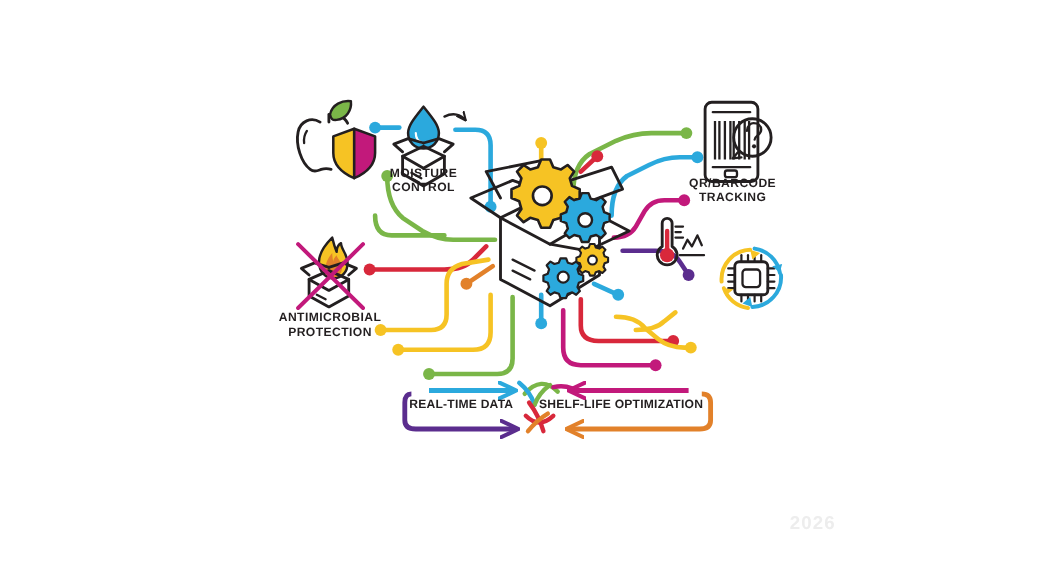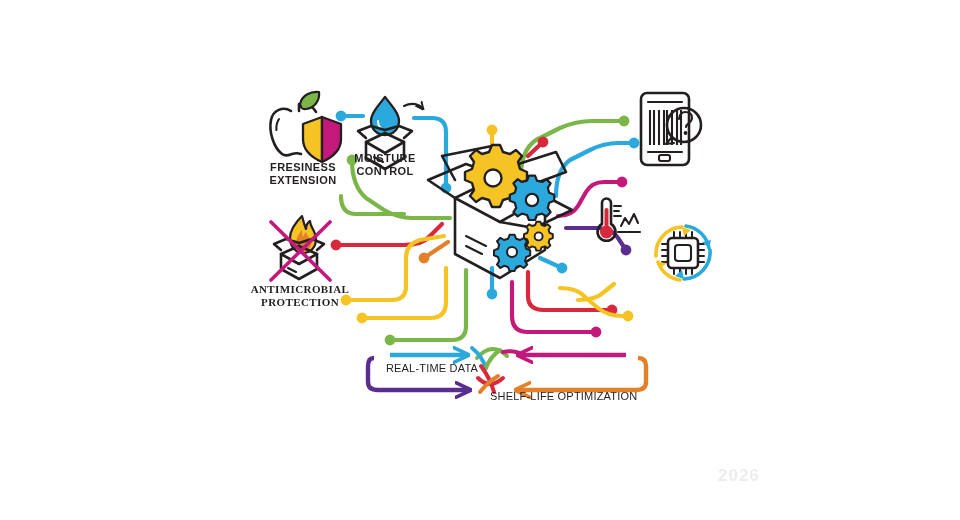--- a/index.html
+++ b/index.html
@@ -17,26 +17,26 @@
     font-weight:700;
     font-size:11px;
     letter-spacing:.4px;
     line-height:13px;
     color:#231f20;
     white-space:pre-line;
     user-select:none;
   }
   .flow-lbl{
     position:absolute;
-    font-weight:400;
+    font-weight:700;
     font-size:11px;
     letter-spacing:.2px;
     color:#231f20;
     white-space:nowrap;
-    text-align:center;
+    text-align:left;
   }
   #watermark{
     position:absolute;
     left:718px;top:466px;
     font-size:17px;
     font-weight:700;
     color:#ededed;
     letter-spacing:1px;
     user-select:none;
   }
@@ -307,30 +307,30 @@
       <path fill="none" stroke="#7ab648" stroke-width="4" stroke-linecap="round" d="M486,368 Q490,357 500,350"></path>
       <path fill="none" stroke="#c2197b" stroke-width="4" stroke-linecap="round" d="M503,352 Q512,350 520,353"></path>
 
       <path fill="none" stroke="#d8283b" stroke-width="4" stroke-linecap="round" d="M478,378 Q490,390 503,378"></path>
       <path fill="none" stroke="#d8283b" stroke-width="4" stroke-linecap="round" d="M481,366 Q490,378 494,392"></path>
       <path fill="none" stroke="#e2812a" stroke-width="4" stroke-linecap="round" d="M480,392 Q488,382 498,376"></path>
     </g>
 
   </svg>
 
-  <div class="lbl" style="left:243px;top:161px;width:120px;">FRESINESS
-EXTENSION</div>
 
   <div class="lbl" style="left:330px;top:152px;width:110px;">MOISTURE
 CONTROL</div>
 
-
-  <div class="lbl" style="left:240px;top:283px;width:120px;font-family:Liberation Serif, serif;">ANTIMICROBIAL
+  <div class="lbl" style="left:608px;top:161px;width:116px;">QR/BARCODE
+TRACKING</div>
+
+  <div class="lbl" style="left:240px;top:283px;width:120px;">ANTIMICROBIAL
 PROTECTION</div>
 
 
   <div class="flow-lbl" style="left:372px;top:362px;width:120px;">REAL-TIME DATA</div>
 
-  <div class="flow-lbl" style="left:490px;top:362px;width:130px;margin-top:28px;">SHELF-LIFE OPTIMIZATION</div>
+  <div class="flow-lbl" style="left:490px;top:362px;width:130px;">SHELF-LIFE OPTIMIZATION</div>
 
   <div id="watermark">2026</div>
 
 </div>
 
 </body></html>

